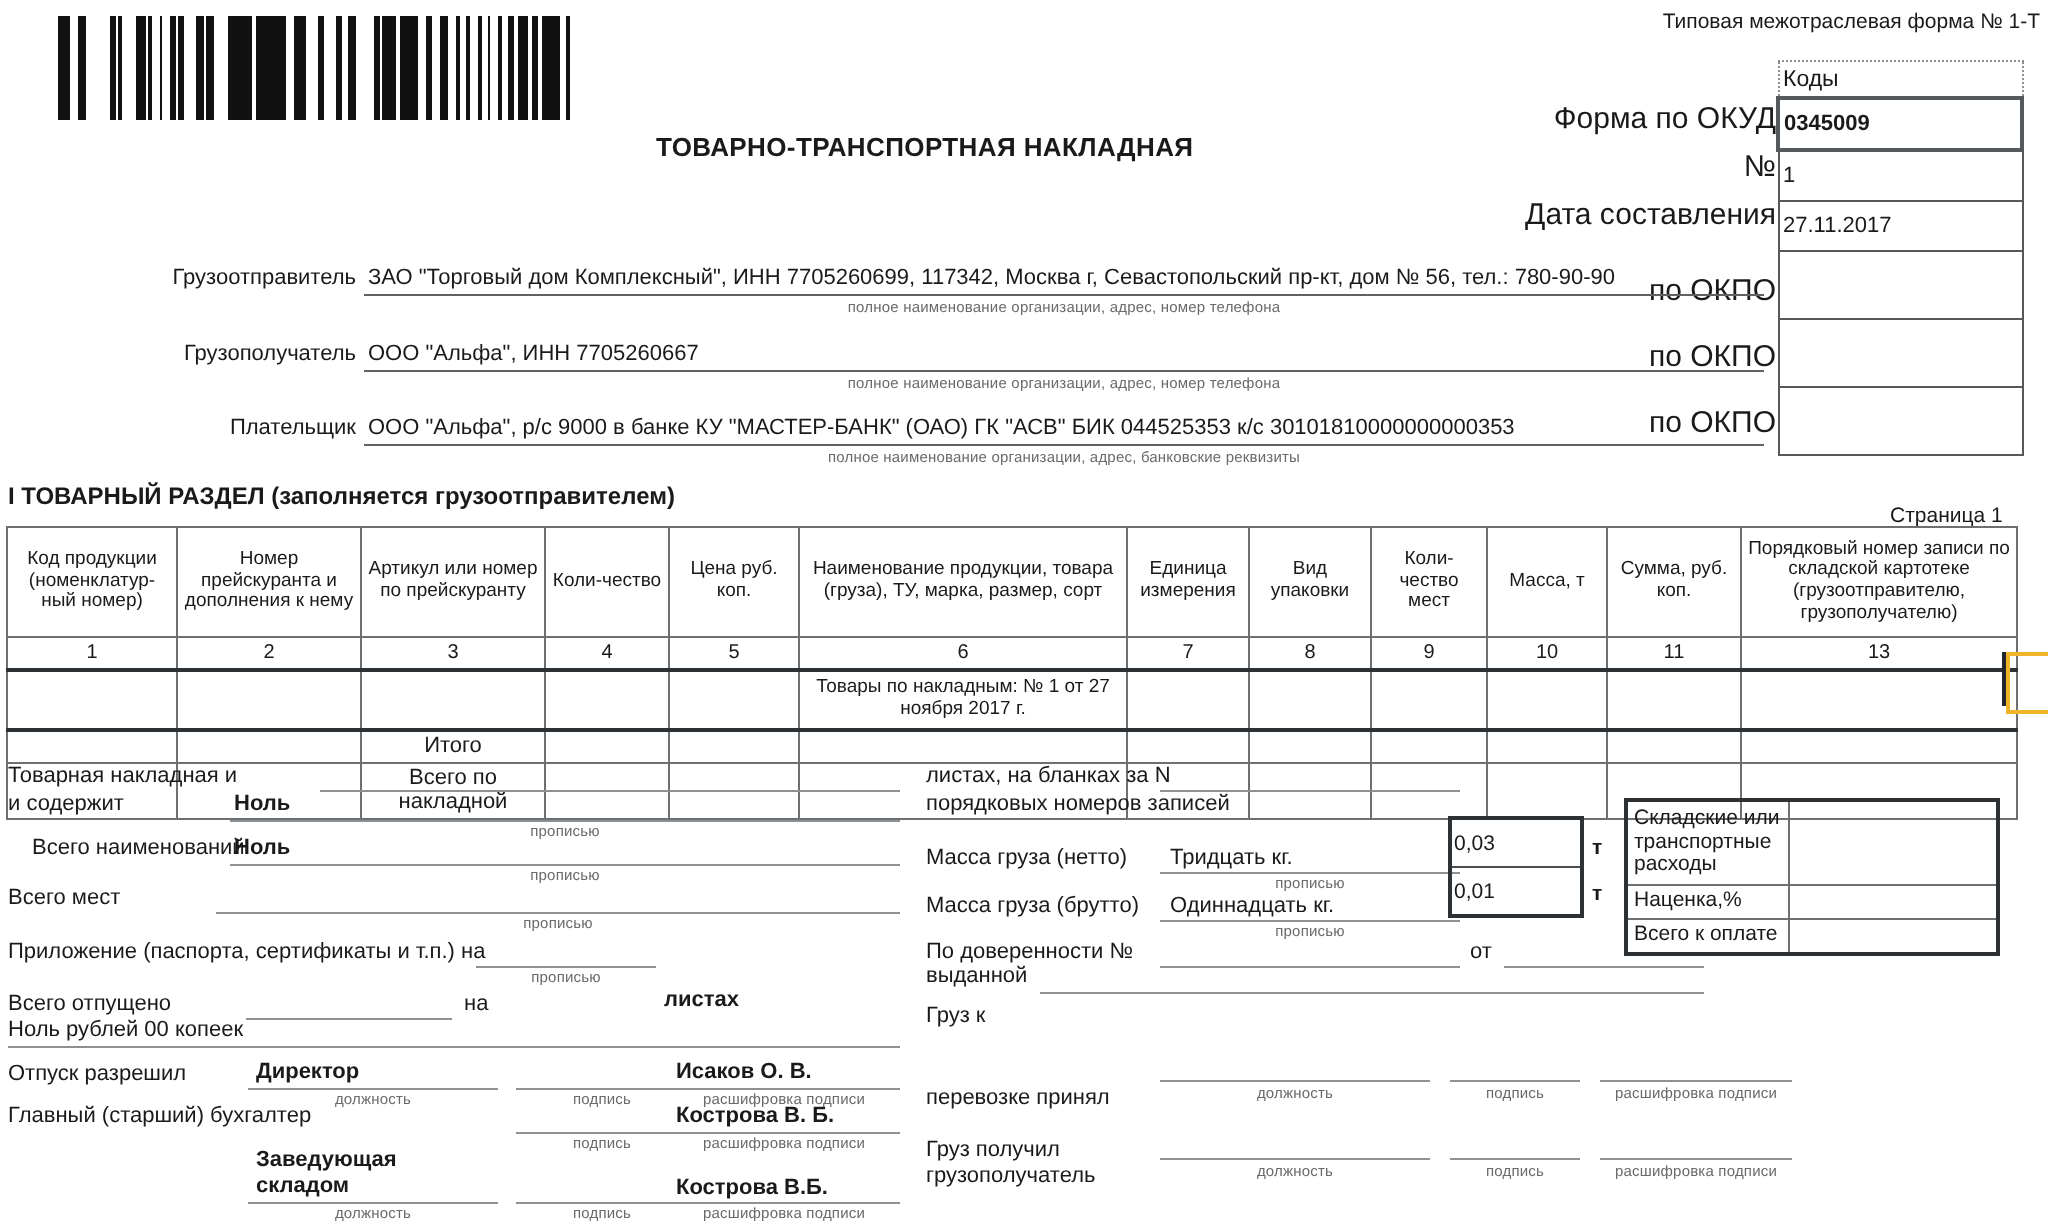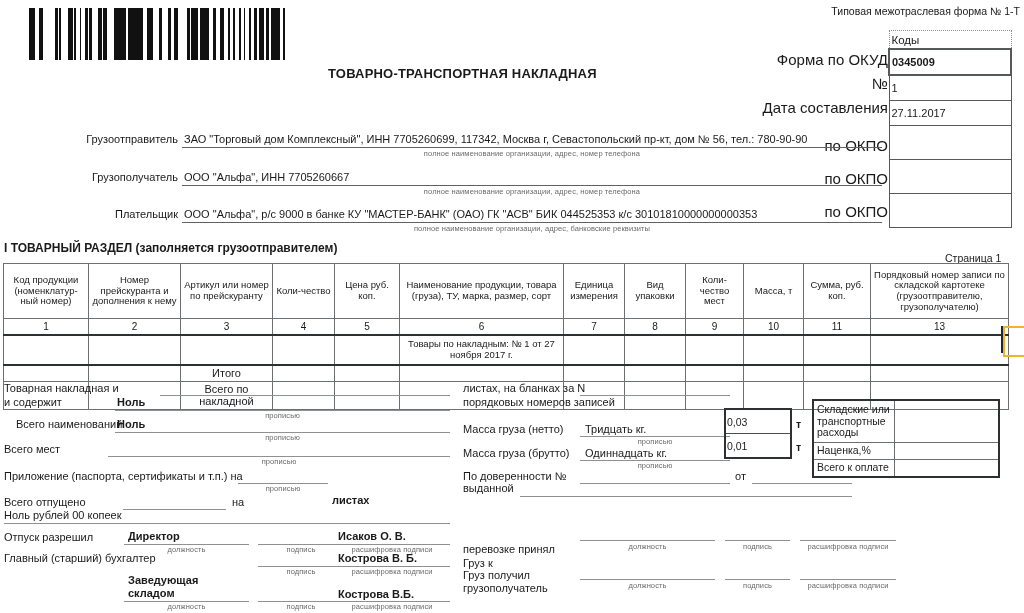--- a/index.html
+++ b/index.html
@@ -506,21 +506,21 @@
 
   <div class="abs t11 bold" style="left:128px; top:574px; width:110px; line-height:1.15;">Заведующая складом</div>
   <div class="abs rule-light" style="left:124px; top:601px; width:125px;"></div>
   <div class="abs tiny ctr" style="left:124px; top:602px; width:125px;">должность</div>
   <div class="abs rule-light" style="left:258px; top:601px; width:86px;"></div>
   <div class="abs tiny ctr" style="left:258px; top:602px; width:86px;">подпись</div>
   <div class="abs t11 bold" style="left:338px; top:588px;">Кострова В.Б.</div>
   <div class="abs rule-light" style="left:334px; top:601px; width:116px;"></div>
   <div class="abs tiny ctr" style="left:334px; top:602px; width:116px;">расшифровка подписи</div>
 
-  <div class="abs t11" style="left:463px; top:557px;">Груз к</div>
+  <div class="abs t11" style="left:463px; top:502px;">Груз к</div>
   <div class="abs t11" style="left:463px; top:543px;">перевозке принял</div>
   <div class="abs rule-light" style="left:580px; top:540px; width:135px;"></div>
   <div class="abs tiny ctr" style="left:580px; top:542px; width:135px;">должность</div>
   <div class="abs rule-light" style="left:725px; top:540px; width:65px;"></div>
   <div class="abs tiny ctr" style="left:725px; top:542px; width:65px;">подпись</div>
   <div class="abs rule-light" style="left:800px; top:540px; width:96px;"></div>
   <div class="abs tiny ctr" style="left:800px; top:542px; width:96px;">расшифровка подписи</div>
 
   <div class="abs t11" style="left:463px; top:569px;">Груз получил</div>
   <div class="abs t11" style="left:463px; top:582px;">грузополучатель</div>

